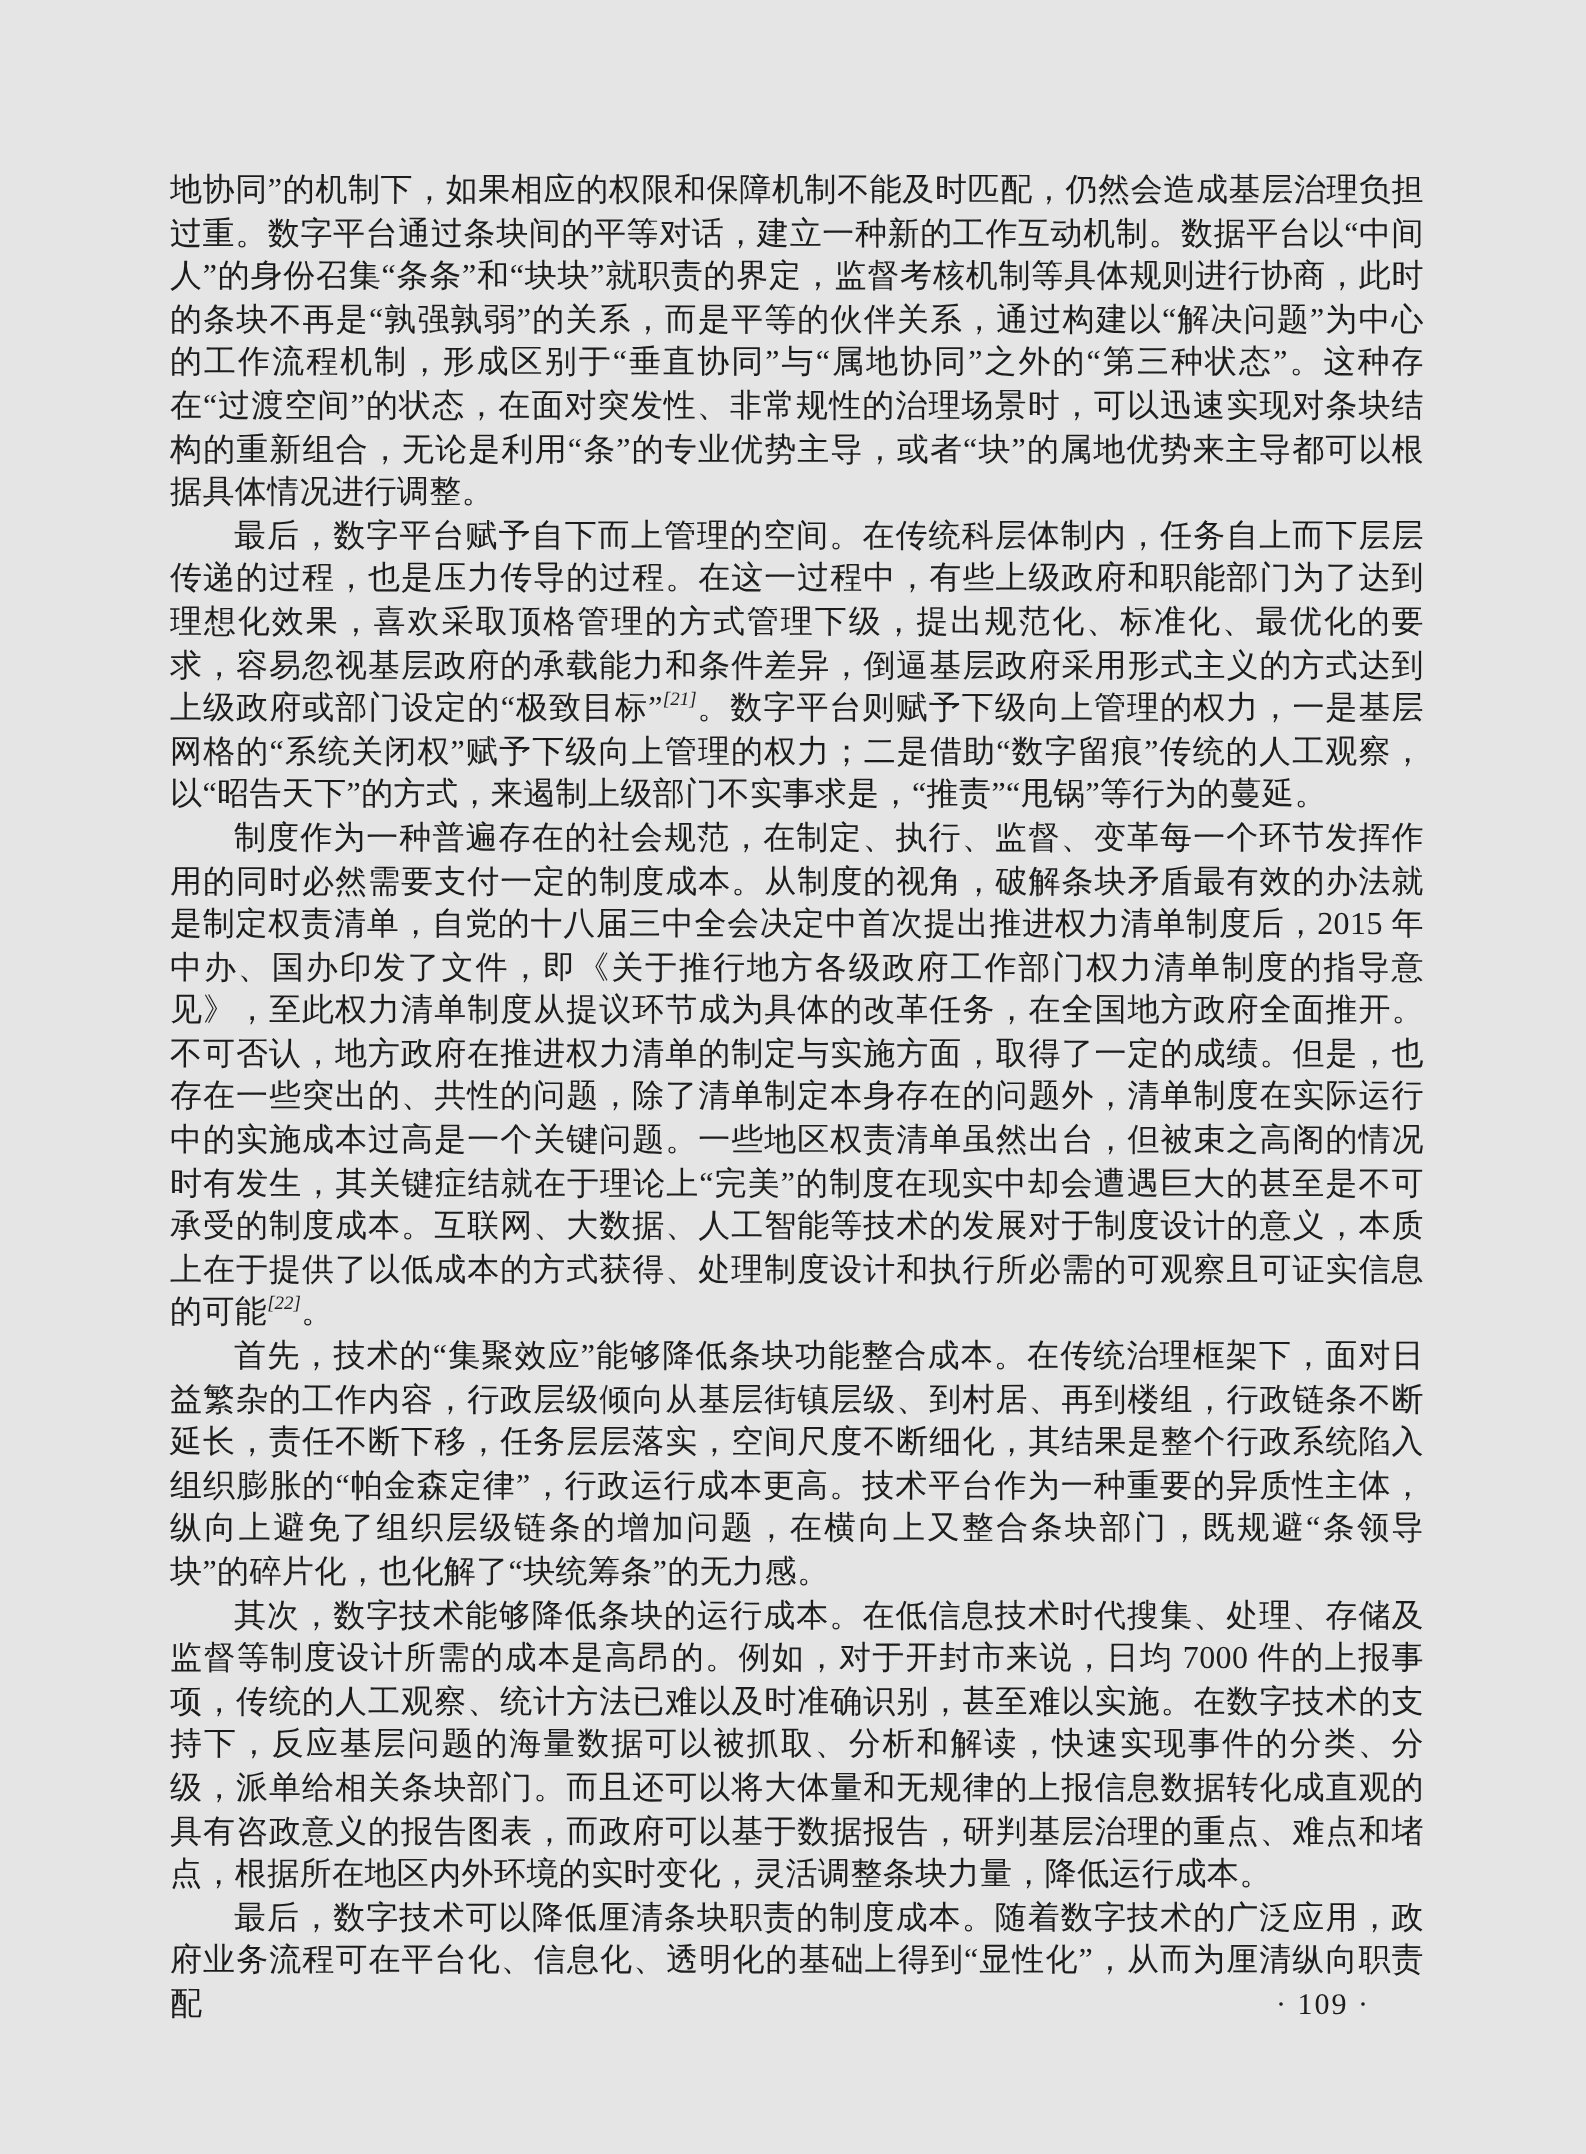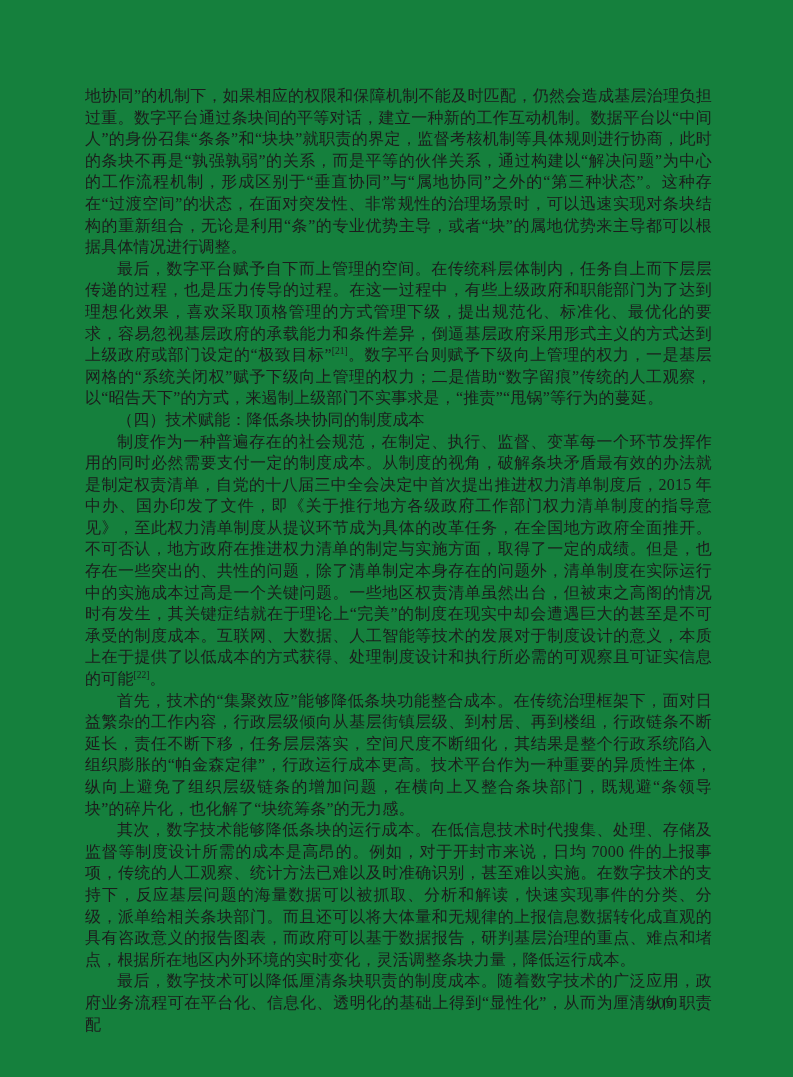--- a/index.html
+++ b/index.html
@@ -4,21 +4,21 @@
 <style>
   html, body {
     margin: 0;
     padding: 0;
     background: #ffffff;
   }
   .page {
     position: relative;
     width: 793px;
     height: 1077px;
-    background: #15803d;
+    background: #e5e5e5;
     font-family: "Liberation Serif", "DejaVu Serif", serif;
     color: #1c1c1c;
     overflow: hidden;
   }
   .text-block {
     position: absolute;
     left: 85px;
     top: 85px;
     width: 627px;
     font-size: 16px;
@@ -36,41 +36,41 @@
     text-indent: 0;
   }
   .text-block p.section-heading {
     text-indent: 2em;
   }
   sup.footnote-ref {
     font-size: 9.5px;
     line-height: 0;
     vertical-align: super;
     letter-spacing: 0;
+    font-style: italic;
   }
   .page-number {
     position: absolute;
     top: 995px;
     right: 108px;
     font-size: 15px;
     letter-spacing: 1px;
     color: #1c1c1c;
   }
 </style>
 </head>
 <body>
 
 <div class="page">
   <div class="text-block">
 
     <p class="no-indent"><span>地协同”的机制下，如果相应的权限和保障机制不能及时匹配，仍然会造成基层治理负担过重。数字平台通过条块间的平等对话，建立一种新的工作互动机制。数据平台以“中间人”的身份召集“条条”和“块块”就职责的界定，监督考核机制等具体规则进行协商，此时的条块不再是“孰强孰弱”的关系，而是平等的伙伴关系，通过构建以“解决问题”为中心的工作流程机制，形成区别于“垂直协同”与“属地协同”之外的“第三种状态”。这种存在“过渡空间”的状态，在面对突发性、非常规性的治理场景时，可以迅速实现对条块结构的重新组合，无论是利用“条”的专业优势主导，或者“块”的属地优势来主导都可以根据具体情况进行调整。</span></p>
 
     <p><span>最后，数字平台赋予自下而上管理的空间。在传统科层体制内，任务自上而下层层传递的过程，也是压力传导的过程。在这一过程中，有些上级政府和职能部门为了达到理想化效果，喜欢采取顶格管理的方式管理下级，提出规范化、标准化、最优化的要求，容易忽视基层政府的承载能力和条件差异，倒逼基层政府采用形式主义的方式达到上级政府或部门设定的“极致目标”</span><sup class="footnote-ref">[21]</sup><span>。数字平台则赋予下级向上管理的权力，一是基层网格的“系统关闭权”赋予下级向上管理的权力；二是借助“数字留痕”传统的人工观察，以“昭告天下”的方式，来遏制上级部门不实事求是，“推责”“甩锅”等行为的蔓延。</span></p>
 
-    <p class="section-heading"><span>（四）技术赋能：降低条块协同的制度成本</span></p>
 
     <p><span>制度作为一种普遍存在的社会规范，在制定、执行、监督、变革每一个环节发挥作用的同时必然需要支付一定的制度成本。从制度的视角，破解条块矛盾最有效的办法就是制定权责清单，自党的十八届三中全会决定中首次提出推进权力清单制度后，2015 年中办、国办印发了文件，即《关于推行地方各级政府工作部门权力清单制度的指导意见》，至此权力清单制度从提议环节成为具体的改革任务，在全国地方政府全面推开。不可否认，地方政府在推进权力清单的制定与实施方面，取得了一定的成绩。但是，也存在一些突出的、共性的问题，除了清单制定本身存在的问题外，清单制度在实际运行中的实施成本过高是一个关键问题。一些地区权责清单虽然出台，但被束之高阁的情况时有发生，其关键症结就在于理论上“完美”的制度在现实中却会遭遇巨大的甚至是不可承受的制度成本。互联网、大数据、人工智能等技术的发展对于制度设计的意义，本质上在于提供了以低成本的方式获得、处理制度设计和执行所必需的可观察且可证实信息的可能</span><sup class="footnote-ref">[22]</sup><span>。</span></p>
 
     <p><span>首先，技术的“集聚效应”能够降低条块功能整合成本。在传统治理框架下，面对日益繁杂的工作内容，行政层级倾向从基层街镇层级、到村居、再到楼组，行政链条不断延长，责任不断下移，任务层层落实，空间尺度不断细化，其结果是整个行政系统陷入组织膨胀的“帕金森定律”，行政运行成本更高。技术平台作为一种重要的异质性主体，纵向上避免了组织层级链条的增加问题，在横向上又整合条块部门，既规避“条领导块”的碎片化，也化解了“块统筹条”的无力感。</span></p>
 
     <p><span>其次，数字技术能够降低条块的运行成本。在低信息技术时代搜集、处理、存储及监督等制度设计所需的成本是高昂的。例如，对于开封市来说，日均 7000 件的上报事项，传统的人工观察、统计方法已难以及时准确识别，甚至难以实施。在数字技术的支持下，反应基层问题的海量数据可以被抓取、分析和解读，快速实现事件的分类、分级，派单给相关条块部门。而且还可以将大体量和无规律的上报信息数据转化成直观的具有咨政意义的报告图表，而政府可以基于数据报告，研判基层治理的重点、难点和堵点，根据所在地区内外环境的实时变化，灵活调整条块力量，降低运行成本。</span></p>
 
     <p><span>最后，数字技术可以降低厘清条块职责的制度成本。随着数字技术的广泛应用，政府业务流程可在平台化、信息化、透明化的基础上得到“显性化”，从而为厘清纵向职责配</span></p>
 
   </div>

